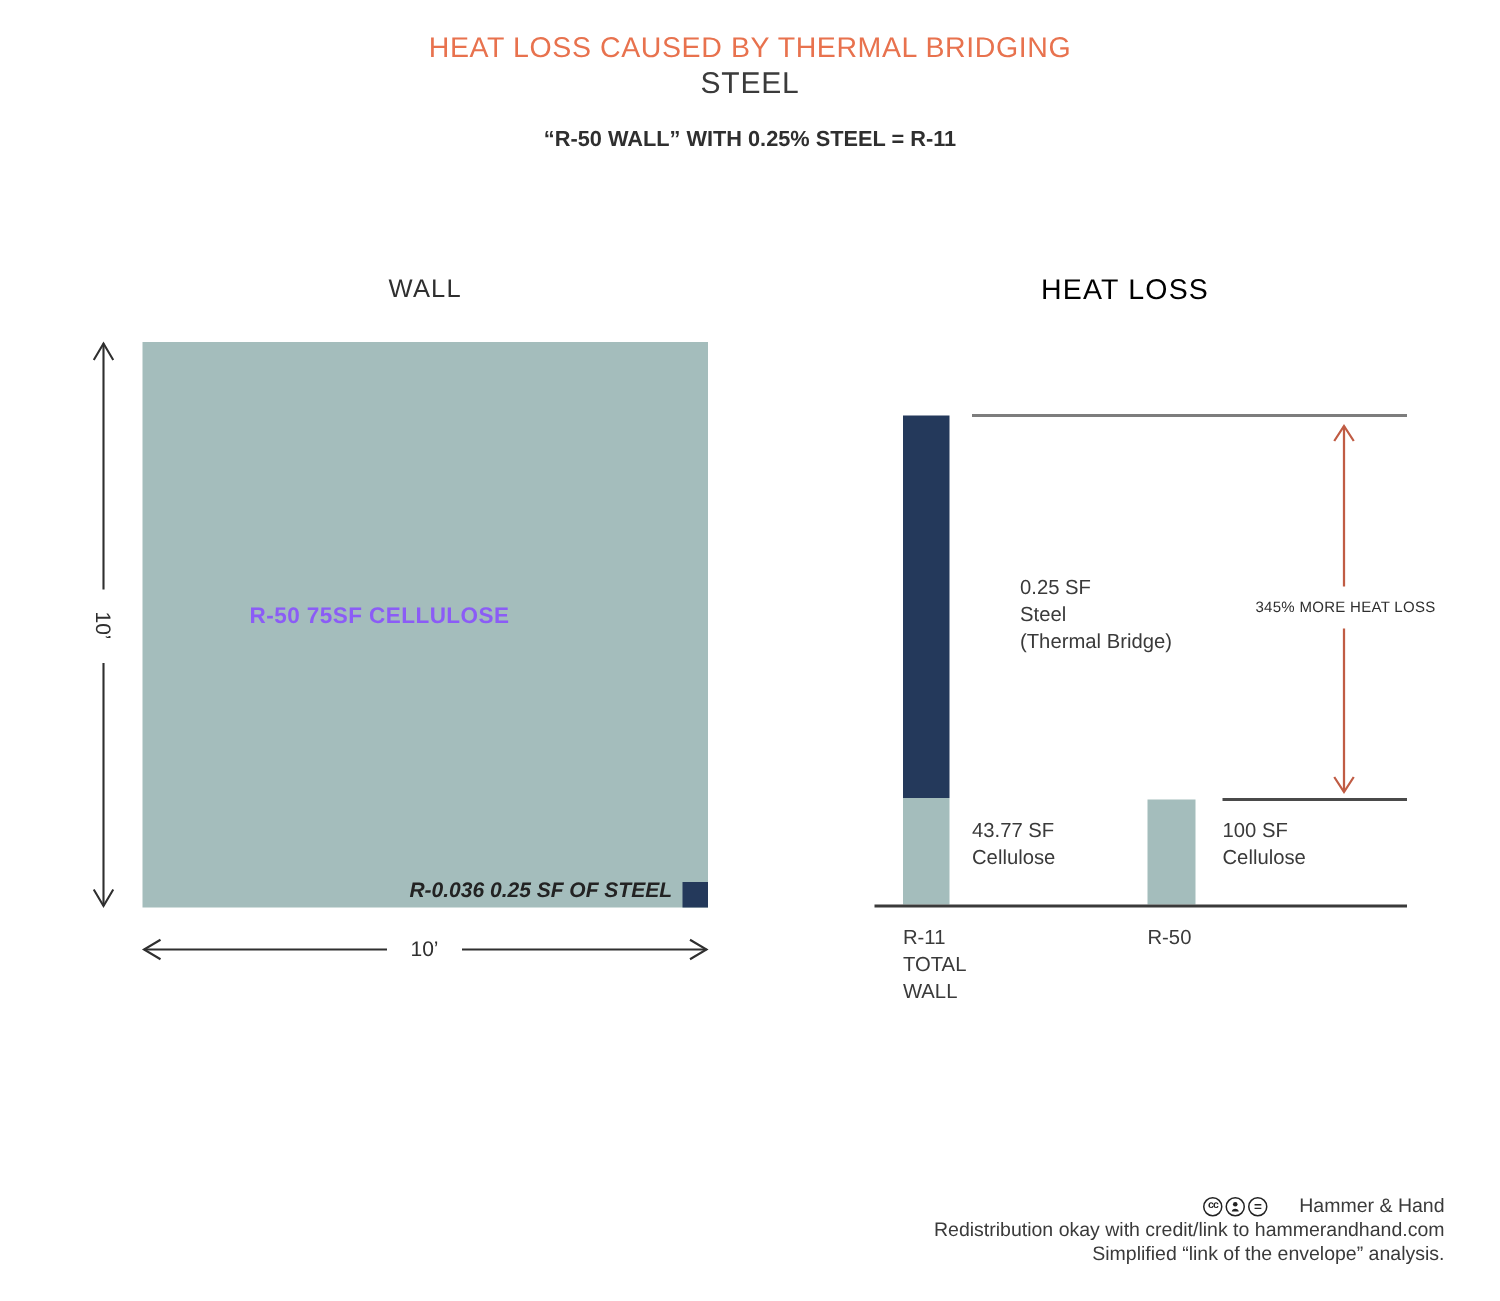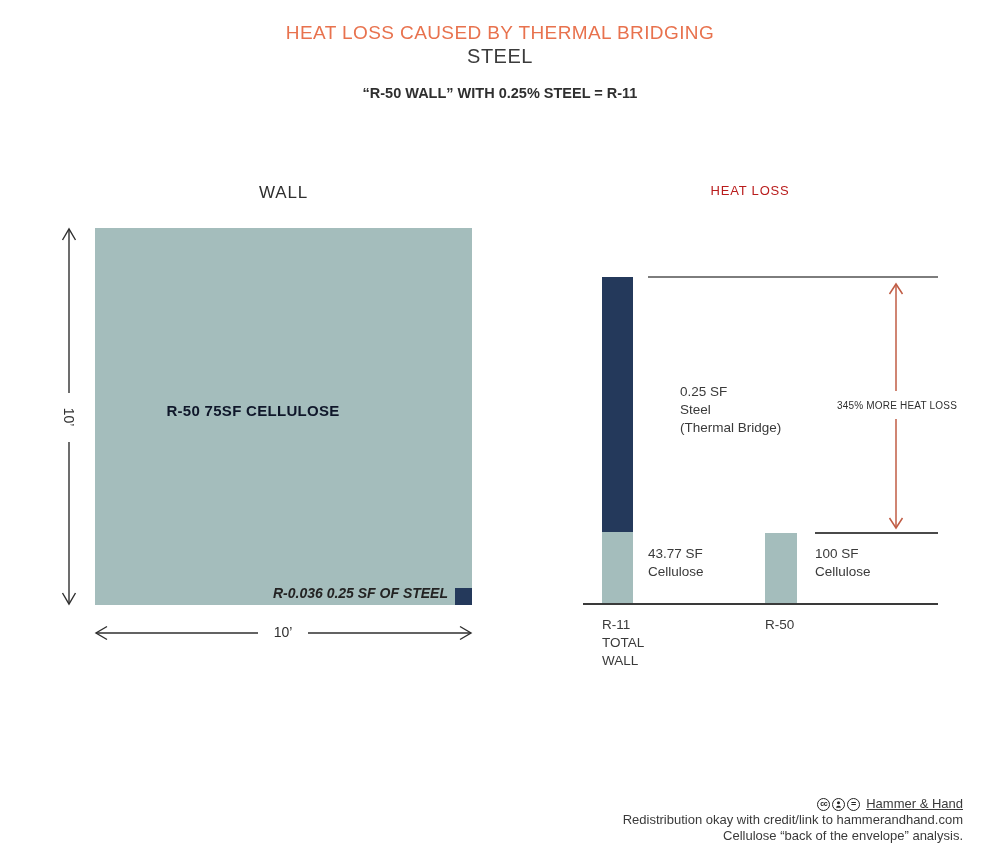--- a/index.html
+++ b/index.html
@@ -16,24 +16,24 @@
   .page{position:relative;width:1000px;height:867px;background:#fff;overflow:hidden;}
   .abs{position:absolute;}
   .center{text-align:center;}
   .ml{white-space:pre-line;}
   
   .title{left:0;top:22px;width:1000px;font-size:19px;font-weight:normal;color:var(--accent-orange);letter-spacing:.4px;}
   .subtitle{left:0;top:45px;width:1000px;font-size:20px;color:#3b3b3b;letter-spacing:.5px;}
   .formula{left:0;top:70px;width:1000px;font-size:14.5px;font-weight:bold;color:#2f2f2f;margin-top:15px;}
   
   .wall-heading{left:95px;top:183px;width:377px;font-size:17px;letter-spacing:.8px;color:#2f2f2f;}
-  .hl-heading{left:583px;top:183px;width:334px;font-size:13px;letter-spacing:.8px;color:#b91c1c;}
+  .hl-heading{left:583px;top:183px;width:334px;font-size:19px;letter-spacing:.8px;color:#000000;}
   
   .wall-rect{left:95px;top:228px;width:377px;height:377px;background:var(--cellulose-teal);}
-  .wall-label{left:95px;top:402px;width:316px;font-size:15px;font-weight:bold;color:#0f172a;letter-spacing:.3px;}
+  .wall-label{left:95px;top:402px;width:316px;font-size:15px;font-weight:bold;color:#8b5cf6;letter-spacing:.3px;}
   .steel-square{left:455px;top:588px;width:17px;height:17px;background:var(--steel-navy);}
   .steel-wall-label{left:145px;top:585px;width:303px;text-align:right;font-size:14px;font-weight:bold;color:#232323;font-style:italic;}
   .dim-svg{stroke:#2f2f2f;stroke-width:1.4;fill:none;}
   .v-arrow{left:59px;top:226px;}
   .h-arrow{left:93px;top:624px;}
   .v-dim-label{left:54px;top:409px;width:30px;font-size:14px;text-align:center;transform:rotate(90deg);color:#2f2f2f;}
   .h-dim-label{left:258px;top:624px;width:50px;font-size:14px;text-align:center;color:#2f2f2f;}
   
   .baseline{left:583px;top:603px;width:355px;height:2px;background:var(--line-dark);}
   .bar1-steel{left:602px;top:277px;width:31px;height:255px;background:var(--steel-navy);}
@@ -49,21 +49,21 @@
   .lbl-cell1{left:648px;top:545px;}
   .lbl-cell2{left:815px;top:545px;}
   .lbl-r11{left:602px;top:616px;}
   .lbl-r50{left:765px;top:616px;}
   
   .footer{right:37px;top:796px;text-align:right;font-size:13px;line-height:16px;color:#3a3a3a;}
   .cred-row{display:flex;justify-content:flex-end;align-items:center;gap:2px;}
   .cc-circle{display:inline-flex;align-items:center;justify-content:center;width:13px;height:13px;border:1.2px solid #222;border-radius:50%;box-sizing:border-box;font-weight:bold;color:#222;}
   .cc-circle.cc{font-size:7px;letter-spacing:-.5px;}
   .cc-circle.nd{font-size:9px;}
-  .cred-text{margin-left:4px;text-decoration:underline;}
+  .cred-text{margin-left:19px;}
 </style>
 </head>
 <body>
 
 <div class="page">
 
   <div class="abs center title">HEAT LOSS CAUSED BY THERMAL BRIDGING</div>
   <div class="abs center subtitle">STEEL</div>
   <div class="abs center formula">“R-50 WALL”  WITH 0.25% STEEL = R-11</div>
 
@@ -129,16 +129,16 @@
       <span class="cc-circle">
         <svg width="9" height="9" viewBox="0 0 10 10">
             <circle cx="5" cy="3.1" r="1.7" fill="#222"></circle>
             <path d="M2.4,8.6 C2.4,5.7 7.6,5.7 7.6,8.6 Z" fill="#222"></path>
           </svg>
       </span>
       <span class="cc-circle nd">=</span>
       <span class="cred-text">Hammer &amp; Hand</span>
     </div>
     <div>Redistribution okay with credit/link to hammerandhand.com</div>
-    <div>Cellulose “back of the envelope” analysis.</div>
+    <div>Simplified “link of the envelope” analysis.</div>
   </div>
 
 </div>
 
 </body></html>

